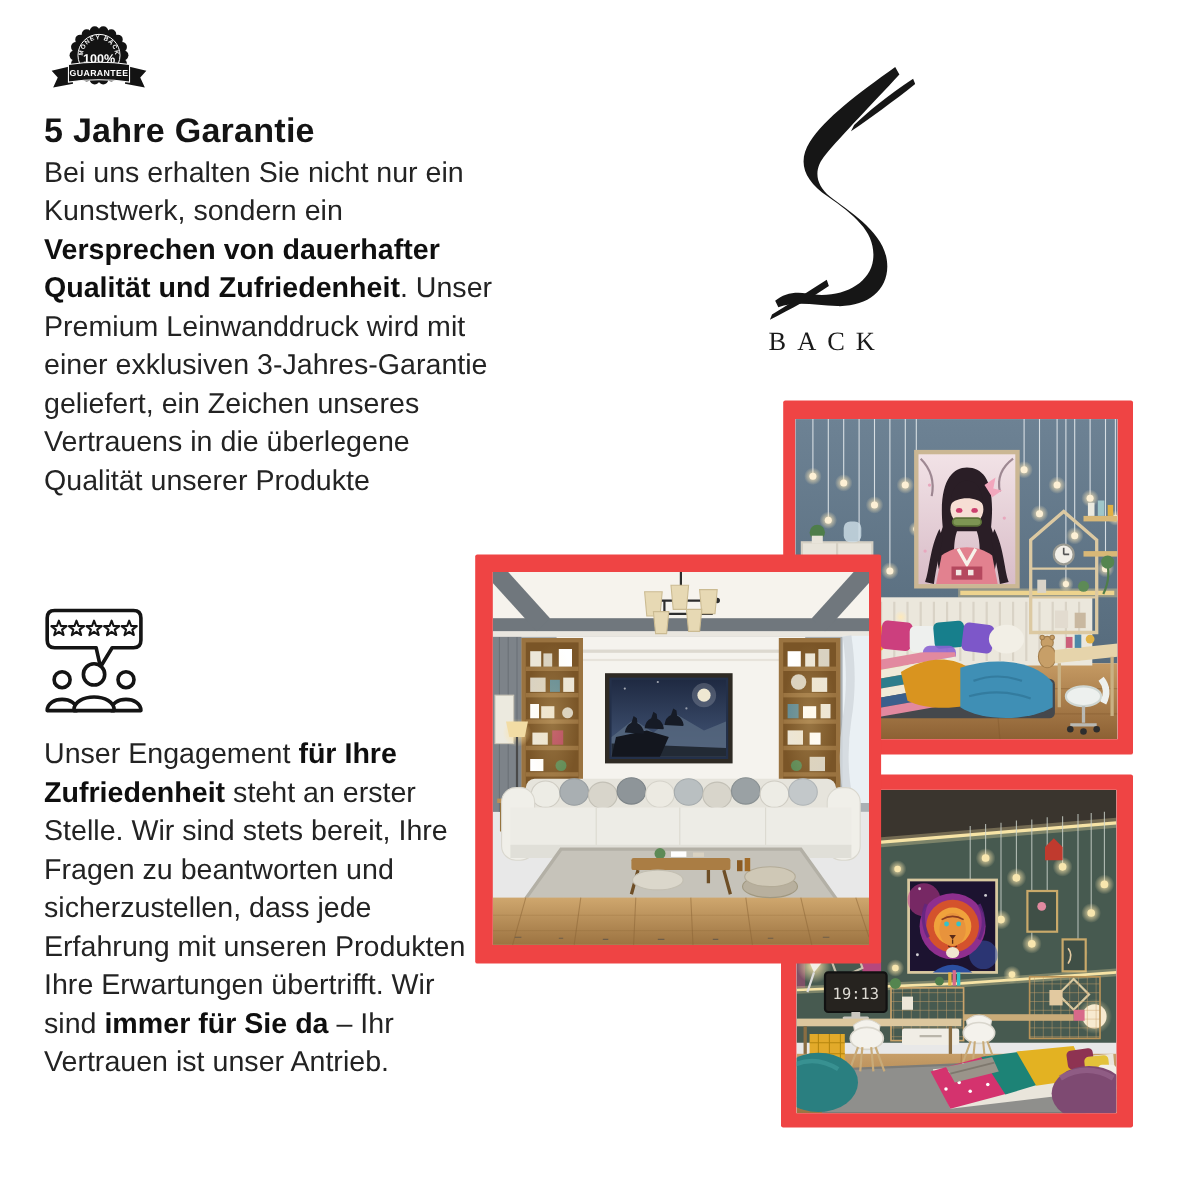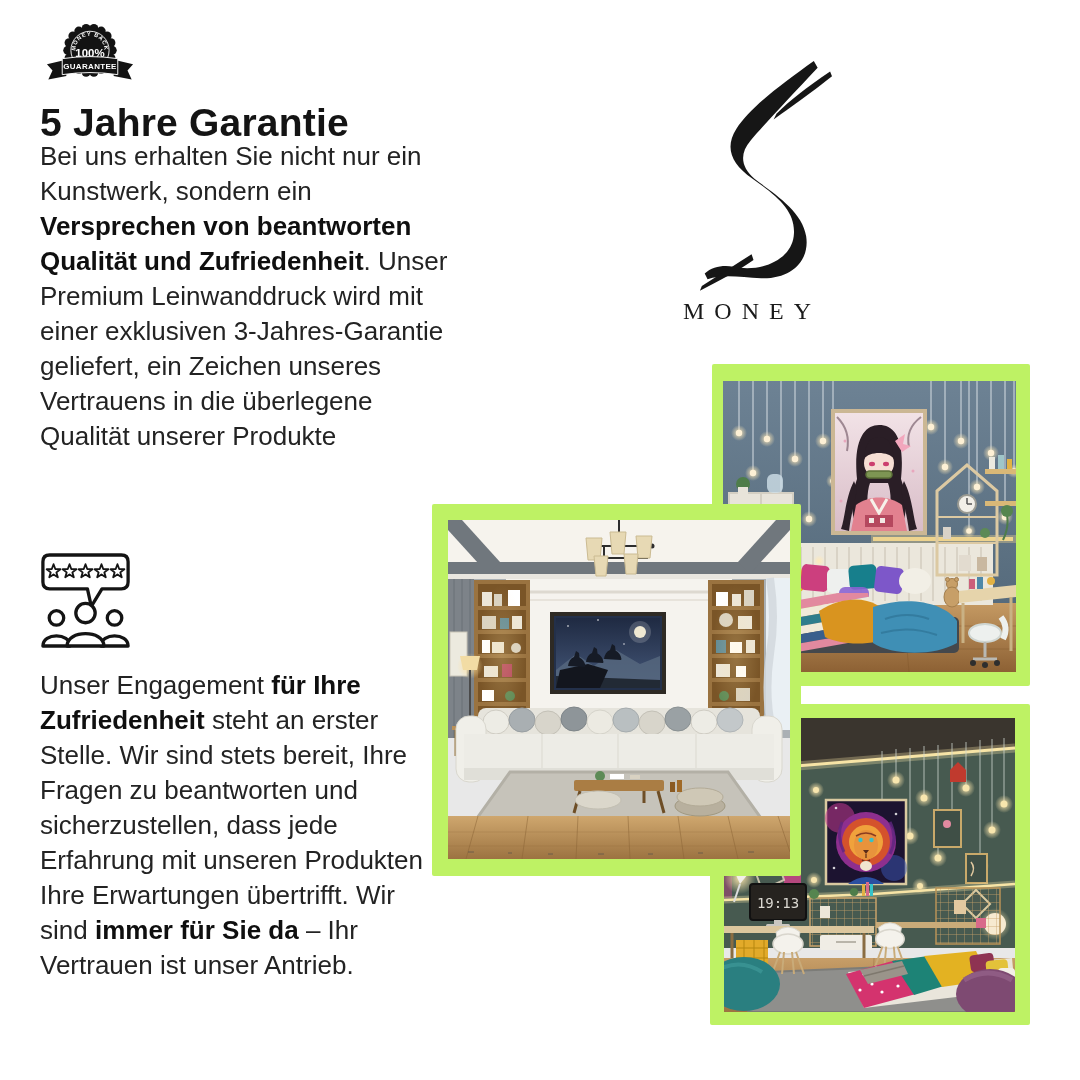--- a/index.html
+++ b/index.html
@@ -2,24 +2,24 @@
 <html><head>
 <meta charset="utf-8">
 <style>
   * { margin:0; padding:0; box-sizing:border-box; }
   body { background:#888; }
   #canvas {
     position:relative; width:1080px; height:1080px; background:#ffffff;
     font-family:"Liberation Sans", sans-serif; overflow:hidden; margin:0 auto;
   }
   .abs { position:absolute; }
-  .heading { font-size:39px; font-weight:700; color:#141414; letter-spacing:.2px; }
+  .heading { font-size:31px; font-weight:700; color:#141414; letter-spacing:.2px; }
   .body-text { font-size:26px; line-height:35px; color:#232323; width:408px; }
   .body-text b { font-weight:700; color:#0f0f0f; }
-  .card { position:absolute; background:#bef264; border-radius:2px;text-align:right; }
+  .card { position:absolute; background:#ef4444; border-radius:2px;text-align:right; }
   .photo { position:absolute; overflow:hidden; background:#e8e8e8; }
   .photo svg { display:block; }
   .wordmark {
     font-family:"Liberation Serif", serif; font-size:24px; font-weight:400;
     letter-spacing:10px; color:#1a1a1a; text-align:center; white-space:nowrap;
   }
 </style>
 </head>
 <body>
 
@@ -55,21 +55,21 @@
     <text x="66" y="58" font-size="16.5" font-weight="700" fill="#ffffff" text-anchor="middle">100%</text>
     <polygon points="30,62 4,68 12,77 6,90 32,85" fill="#131313"></polygon>
     <polygon points="102,62 128,68 120,77 126,90 100,85" fill="#131313"></polygon>
     <path d="M26,60 Q66,54 106,60 L106,83 Q66,77 26,83 Z" fill="#131313" stroke="#fafafa" stroke-width="1.4"></path>
     <text x="66" y="75.5" font-size="11.5" font-weight="700" fill="#ffffff" text-anchor="middle" letter-spacing=".5">GUARANTEE</text>
     <text x="66" y="93" font-size="8" fill="#ffffff" text-anchor="middle">★ ★ ★</text>
   </svg>
 
   <div class="abs heading" style="left:40px; top:101px;">5 Jahre Garantie</div>
 
-  <div class="abs body-text" style="left:40px; top:139px;"><span>Bei uns erhalten Sie nicht nur ein Kunstwerk, sondern ein </span><b>Versprechen von beantworten Qualität und Zufriedenheit</b><span>. Unser Premium Leinwanddruck wird mit einer exklusiven 3-Jahres-Garantie geliefert, ein Zeichen unseres Vertrauens in die überlegene Qualität unserer Produkte</span></div>
+  <div class="abs body-text" style="left:40px; top:139px;"><span>Bei uns erhalten Sie nicht nur ein Kunstwerk, sondern ein </span><b>Versprechen von dauerhafter Qualität und Zufriedenheit</b><span>. Unser Premium Leinwanddruck wird mit einer exklusiven 3-Jahres-Garantie geliefert, ein Zeichen unseres Vertrauens in die überlegene Qualität unserer Produkte</span></div>
 
   <svg class="abs" style="left:40px; top:552px;" width="91" height="97" viewBox="0 0 94 100" fill="#ffffff" stroke="#141414" stroke-linejoin="round">
     <path d="M10,3 H84 Q91,3 91,10 V31 Q91,38 84,38 H64 L53,56 L49,38 H10 Q3,38 3,31 V10 Q3,3 10,3 Z" stroke-width="3.4"></path>
     <g stroke-width="1.9">
       <path transform="translate(14,20)" d="M0,-7.5 L1.82,-2.51 L7.13,-2.32 L2.95,0.96 L4.41,6.07 L0,3.1 L-4.41,6.07 L-2.95,0.96 L-7.13,-2.32 L-1.82,-2.51 Z"></path>
       <path transform="translate(30.5,20)" d="M0,-7.5 L1.82,-2.51 L7.13,-2.32 L2.95,0.96 L4.41,6.07 L0,3.1 L-4.41,6.07 L-2.95,0.96 L-7.13,-2.32 L-1.82,-2.51 Z"></path>
       <path transform="translate(47,20)" d="M0,-7.5 L1.82,-2.51 L7.13,-2.32 L2.95,0.96 L4.41,6.07 L0,3.1 L-4.41,6.07 L-2.95,0.96 L-7.13,-2.32 L-1.82,-2.51 Z"></path>
       <path transform="translate(63.5,20)" d="M0,-7.5 L1.82,-2.51 L7.13,-2.32 L2.95,0.96 L4.41,6.07 L0,3.1 L-4.41,6.07 L-2.95,0.96 L-7.13,-2.32 L-1.82,-2.51 Z"></path>
       <path transform="translate(80,20)" d="M0,-7.5 L1.82,-2.51 L7.13,-2.32 L2.95,0.96 L4.41,6.07 L0,3.1 L-4.41,6.07 L-2.95,0.96 L-7.13,-2.32 L-1.82,-2.51 Z"></path>
     </g>
@@ -87,21 +87,21 @@
   <div class="abs body-text" style="left:40px; top:668px;"><span>Unser Engagement </span><b>für Ihre Zufriedenheit</b><span> steht an erster Stelle. Wir sind stets bereit, Ihre Fragen zu beantworten und sicherzustellen, dass jede Erfahrung mit unseren Produkten Ihre Erwartungen übertrifft. Wir sind </span><b>immer für Sie da</b><span> – Ihr Vertrauen ist unser Antrieb.</span></div>
 
   <div class="abs" style="left:647px; top:40px; width:220px;">
     <svg class="abs" style="left:51px; top:14px;" width="134" height="238" viewBox="0 0 140 240">
       <path fill="#161616" d="M121,3 C86,28 54,52 40,74 C28,93 34,110 57,126 C84,145 103,161 100,186
         C97,210 68,224 37,218 C26,216 15,218 7,225 L10,231 C27,225 45,229 66,230 C97,231 117,212 113,186
         C109,159 77,140 59,126 C45,114 43,100 55,86 C70,68 99,38 125,10 Z"></path>
       <path fill="#161616" d="M138,14 C114,30 94,46 82,58 L79,64 C95,53 120,35 140,19 Z"></path>
       <path fill="#161616" d="M56,205 C40,215 22,227 4,238 L2,243 C22,233 42,222 58,211 Z"></path>
     </svg>
-    <div class="wordmark abs" style="left:0px; top:258px; width:210px;">MONEY</div>
+    <div class="wordmark abs" style="left:0px; top:258px; width:210px;">BACK</div>
   </div>
 
   <div class="card" style="left:712px; top:364px; width:318px; height:322px; z-index:1;">
     <div class="photo" style="left:11px; top:17px; width:293px; height:291px;">
       <svg width="293" height="291" viewBox="0 0 293 291">
         <defs>
           <linearGradient id="aWall" x1="0" y1="0" x2="0" y2="1">
               <stop offset="0" stop-color="#6d8294"></stop>
               <stop offset="1" stop-color="#566b7c"></stop>
             </linearGradient>

